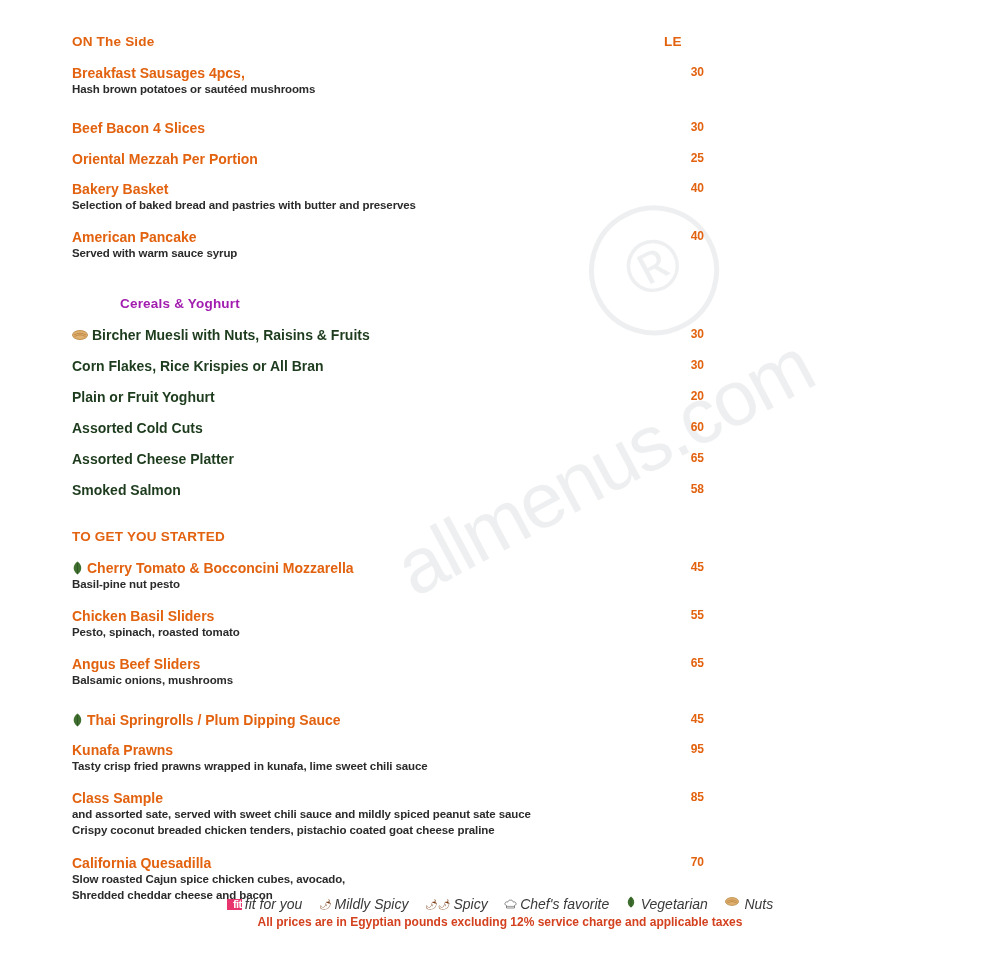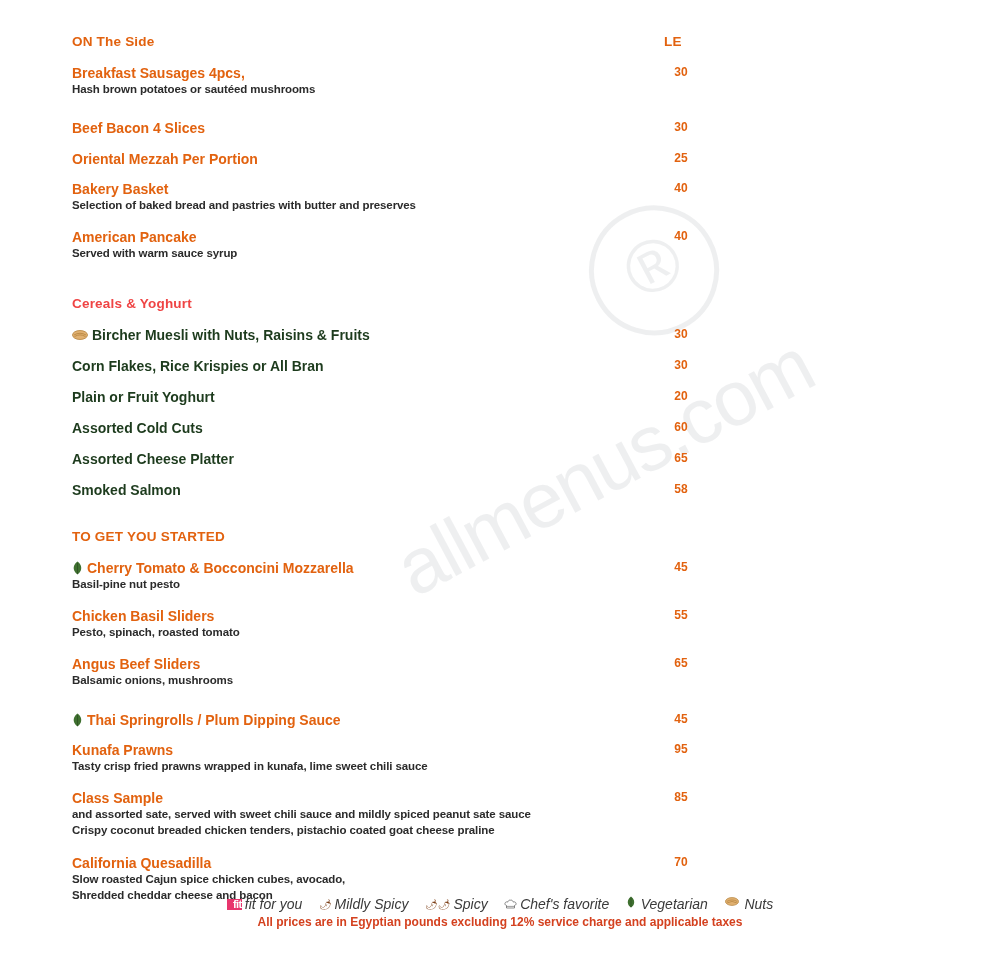--- a/index.html
+++ b/index.html
@@ -69,21 +69,22 @@
   }
   .section-head {
     position: relative;
     color: #e2620f;
     font-size: 13.5px;
     font-weight: bold;
     letter-spacing: 0.2px;
     margin-bottom: 16px;
   }
   .section-head.green {
-    color: #ef4444;
+    color: #a21caf;
+    margin-left: 48px;
   }
   .section-head .price-col {
     position: absolute;
     right: -72px;
     top: 0;
     width: 40px;
     text-align: left;
   }
 
   .row {
@@ -104,21 +105,21 @@
     color: #2b2b2b;
     line-height: 16px;
     font-weight: bold;
     letter-spacing: -0.1px;
   }
   .price {
     position: absolute;
     right: -72px;
     top: 0;
     width: 46px;
-    text-align: center;
+    text-align: right;
     font-size: 12px;
     font-weight: bold;
     color: #e2620f;
   }
 
   .leaf-icon {
     display: inline-block;
     width: 11px;
     height: 14px;
     vertical-align: -2px;

